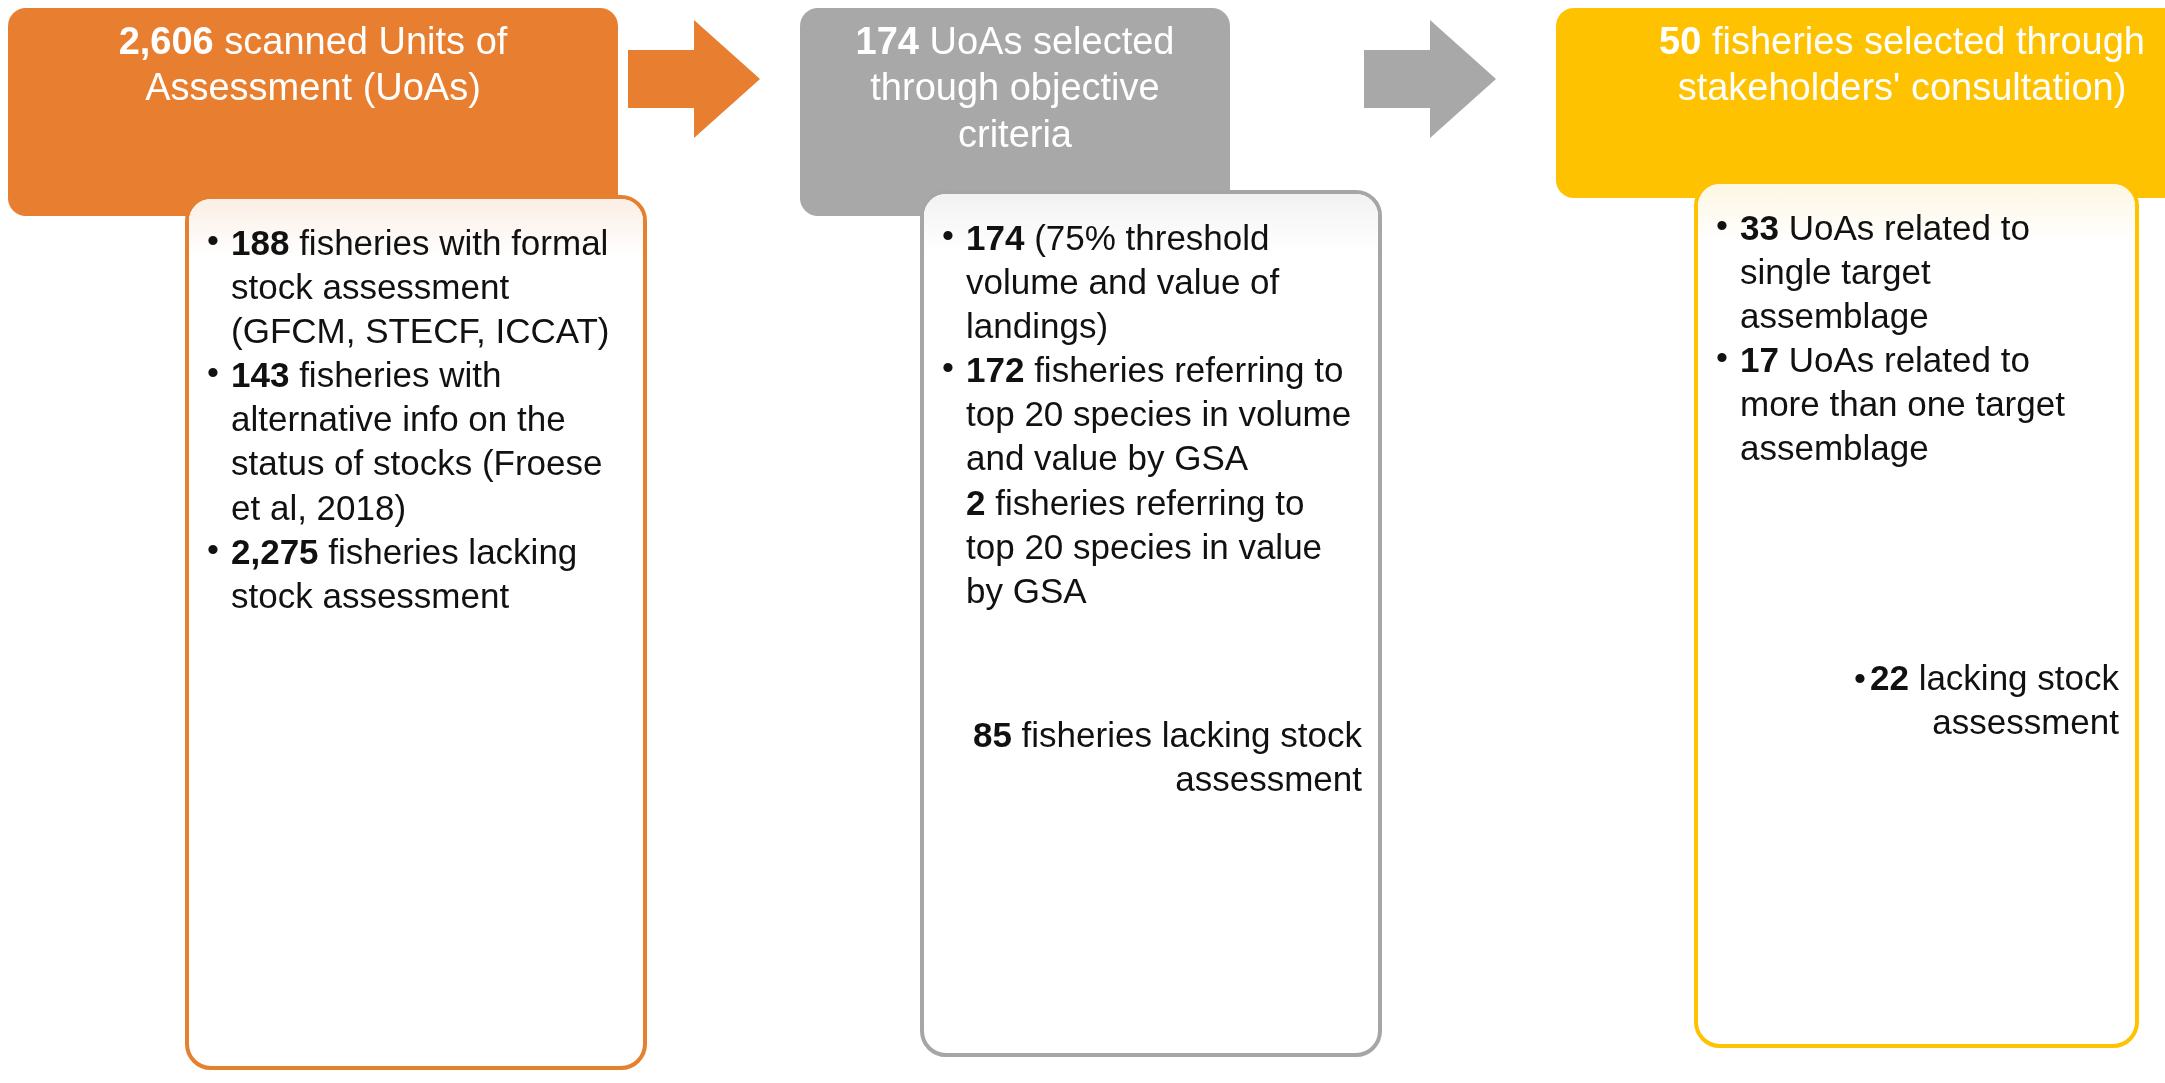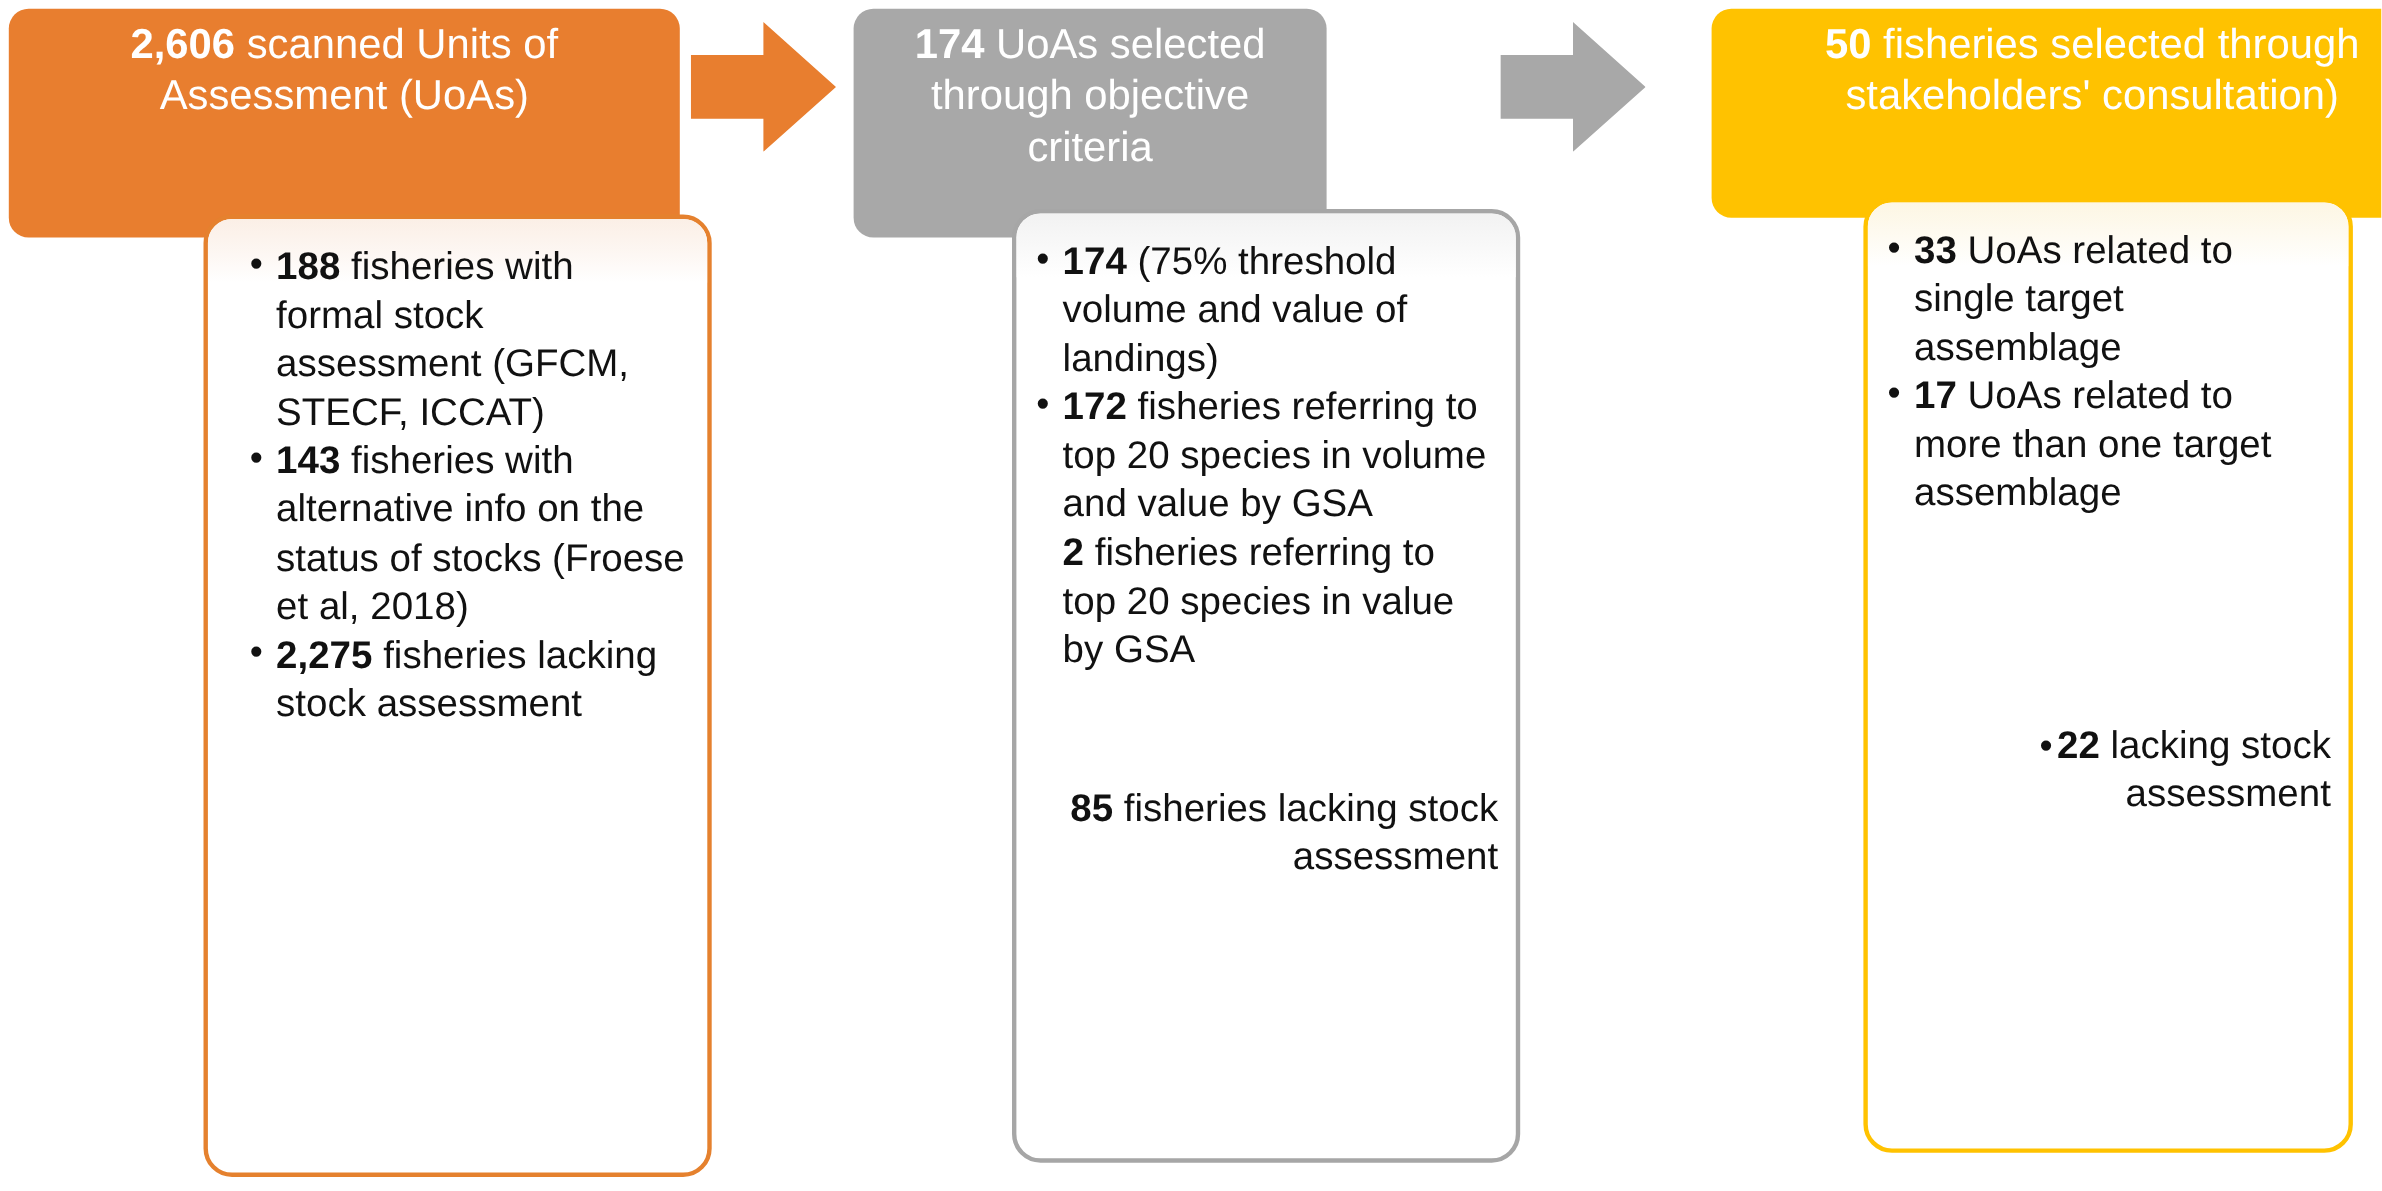--- a/index.html
+++ b/index.html
@@ -119,37 +119,37 @@
 <body>
 
 <div id="canvas">
 
   <div class="banner banner-orange" style="left:8px; top:8px; width:610px; height:208px;">
     <div>
       <span class="num">2,606</span><span> scanned Units of Assessment (UoAs)</span>
     </div>
   </div>
 
-  <div class="card card-orange" style="left:185px; top:195px; width:462px; height:875px;padding-left:20px;">
+  <div class="card card-orange" style="left:185px; top:195px; width:462px; height:875px;">
     <div class="card-inner">
       <div class="blk align-left">
         <ul class="bullets">
           <li><span class="b">188</span><span> fisheries with formal stock assessment (GFCM, STECF, ICCAT)</span></li>
           <li><span class="b">143</span><span> fisheries with alternative info on the status of stocks (Froese et al, 2018)</span></li>
           <li><span class="b">2,275</span><span> fisheries lacking stock assessment</span></li>
         </ul>
       </div>
     </div>
   </div>
 
   <svg class="arrow" style="left:628px; top:20px;" width="132" height="118" viewBox="0 0 132 118">
     <polygon points="0,30 66,30 66,0 132,59 66,118 66,88 0,88" fill="#E87E2F"></polygon>
   </svg>
 
-  <div class="banner banner-grey" style="left:776px; top:8px; width:430px; height:208px;justify-content:center;">
+  <div class="banner banner-grey" style="left:800px; top:8px; width:430px; height:208px;justify-content:center;">
     <div>
       <span class="num">174</span><span> UoAs selected through objective criteria</span>
     </div>
   </div>
 
   <div class="card card-grey" style="left:920px; top:190px; width:462px; height:867px;">
     <div class="card-inner">
       <div class="blk align-left">
         <ul class="bullets">
           <li><span class="b">174</span><span> (75% threshold volume and value of landings)</span></li>

